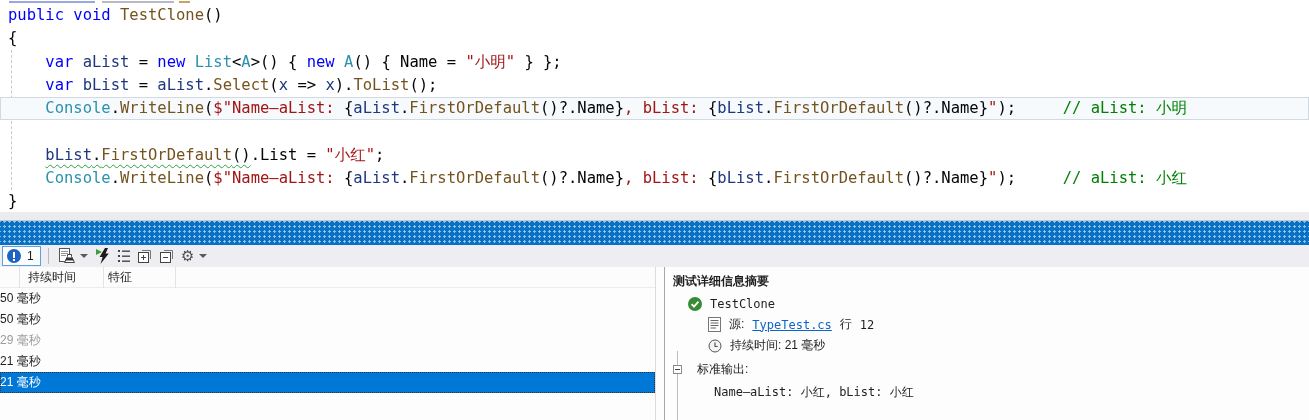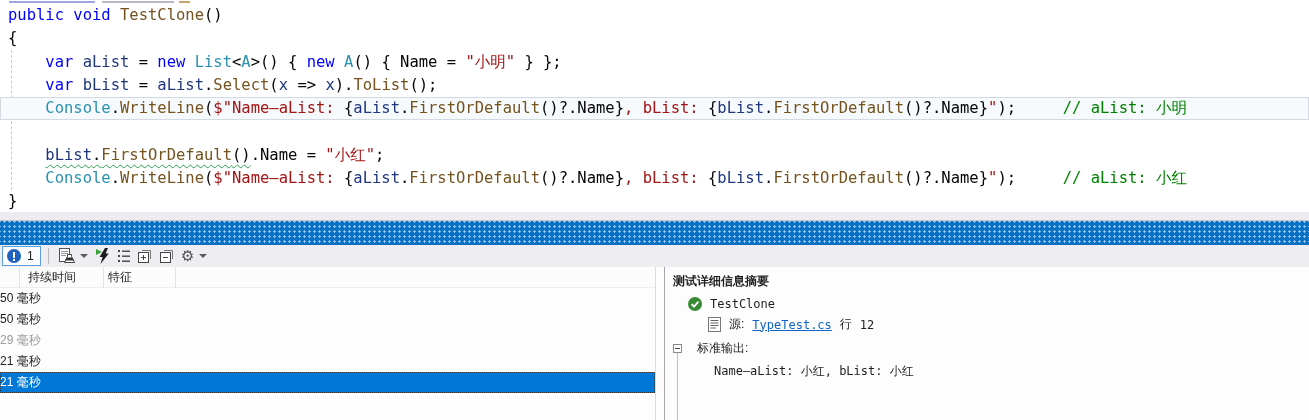--- a/index.html
+++ b/index.html
@@ -91,21 +91,21 @@
       <i style="left:179px;width:11px;background:#c7a36a;"></i>
     </div>
     <div class="indent-guide"></div>
     <div class="code-lines" id="code-lines">
         <div class="line"><span class="tk-kw">public</span><span class="tk-pl"> </span><span class="tk-kw">void</span><span class="tk-pl"> </span><span class="tk-me">TestClone</span><span class="tk-pl">()</span></div>
         <div class="line"><span class="tk-pl">{</span></div>
         <div class="line"><span class="tk-pl">    </span><span class="tk-kw">var</span><span class="tk-pl"> </span><span class="tk-lo">aList</span><span class="tk-pl"> = </span><span class="tk-kw">new</span><span class="tk-pl"> </span><span class="tk-ty">List</span><span class="tk-pl">&lt;</span><span class="tk-ty">A</span><span class="tk-pl">&gt;() { </span><span class="tk-kw">new</span><span class="tk-pl"> </span><span class="tk-ty">A</span><span class="tk-pl">() { Name = </span><span class="tk-st">"小明"</span><span class="tk-pl"> } };</span></div>
         <div class="line"><span class="tk-pl">    </span><span class="tk-kw">var</span><span class="tk-pl"> </span><span class="tk-lo">bList</span><span class="tk-pl"> = </span><span class="tk-lo">aList</span><span class="tk-pl">.</span><span class="tk-me">Select</span><span class="tk-pl">(</span><span class="tk-lo">x</span><span class="tk-pl"> =&gt; </span><span class="tk-lo">x</span><span class="tk-pl">).</span><span class="tk-me">ToList</span><span class="tk-pl">();</span></div>
         <div class="line cur"><span class="tk-pl">    </span><span class="tk-ty">Console</span><span class="tk-pl">.</span><span class="tk-me">WriteLine</span><span class="tk-pl">(</span><span class="tk-st">$"Name—aList: </span><span class="tk-pl">{</span><span class="tk-lo">aList</span><span class="tk-pl">.</span><span class="tk-me">FirstOrDefault</span><span class="tk-pl">()?.Name}</span><span class="tk-st">, bList: </span><span class="tk-pl">{</span><span class="tk-lo">bList</span><span class="tk-pl">.</span><span class="tk-me">FirstOrDefault</span><span class="tk-pl">()?.Name}</span><span class="tk-st">"</span><span class="tk-pl">);     </span><span class="tk-co">// aList: 小明</span></div>
         <div class="line"></div>
-        <div class="line"><span class="tk-lo">    </span><span class="tk-lo sq">bList</span><span class="tk-pl sq">.</span><span class="tk-me sq">FirstOrDefault</span><span class="tk-pl sq">()</span><span class="tk-pl">.Name = </span><span class="tk-st">"小红"</span><span class="tk-pl">;</span></div>
+        <div class="line"><span class="tk-lo">    </span><span class="tk-lo sq">bList</span><span class="tk-pl sq">.</span><span class="tk-me sq">FirstOrDefault</span><span class="tk-pl sq">()</span><span class="tk-pl">.List = </span><span class="tk-st">"小红"</span><span class="tk-pl">;</span></div>
         <div class="line"><span class="tk-pl">    </span><span class="tk-ty">Console</span><span class="tk-pl">.</span><span class="tk-me">WriteLine</span><span class="tk-pl">(</span><span class="tk-st">$"Name—aList: </span><span class="tk-pl">{</span><span class="tk-lo">aList</span><span class="tk-pl">.</span><span class="tk-me">FirstOrDefault</span><span class="tk-pl">()?.Name}</span><span class="tk-st">, bList: </span><span class="tk-pl">{</span><span class="tk-lo">bList</span><span class="tk-pl">.</span><span class="tk-me">FirstOrDefault</span><span class="tk-pl">()?.Name}</span><span class="tk-st">"</span><span class="tk-pl">);     </span><span class="tk-co">// aList: 小红</span></div>
         <div class="line"><span class="tk-pl">}</span></div>
       </div>
   </div>
 
   <div class="hscroll-strip"></div>
 
   <div class="splitter"></div>
 
   <div class="toolbar">
@@ -220,20 +220,27 @@
           <line x1="2.5" y1="6" x2="10.5" y2="6" stroke="#666"></line>
           <line x1="2.5" y1="8.5" x2="10.5" y2="8.5" stroke="#666"></line>
           <line x1="2.5" y1="11" x2="8" y2="11" stroke="#666"></line>
         </svg>
         <span>源:</span>
         <span class="mono d-link">TypeTest.cs</span>
         <span>行</span>
         <span class="mono">12</span>
       </div>
 
+      <div class="d-row d-sub">
+        <svg width="14" height="14" viewBox="0 0 14 14">
+          <circle cx="7" cy="7" r="6" fill="#f4f4f4" stroke="#555"></circle>
+          <polyline points="7,3.5 7,7.5 9.8,7.5" fill="none" stroke="#555" stroke-width="1.2"></polyline>
+        </svg>
+        <span>持续时间: 21 毫秒</span>
+      </div>
 
       <div class="d-stdout">
         <div class="stdout-head">
           <span class="minus-box">
               <i></i>
             </span>
           <span class="stdout-label">标准输出:</span>
         </div>
         <div class="stdout-lines mono" id="stdout-lines">
             <div class="stdout-line">Name—aList: 小红, bList: 小红</div>

